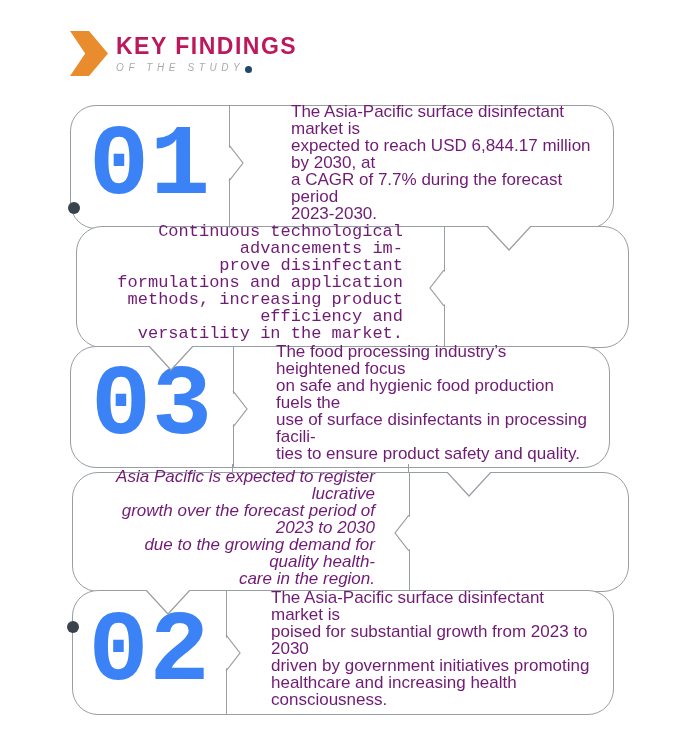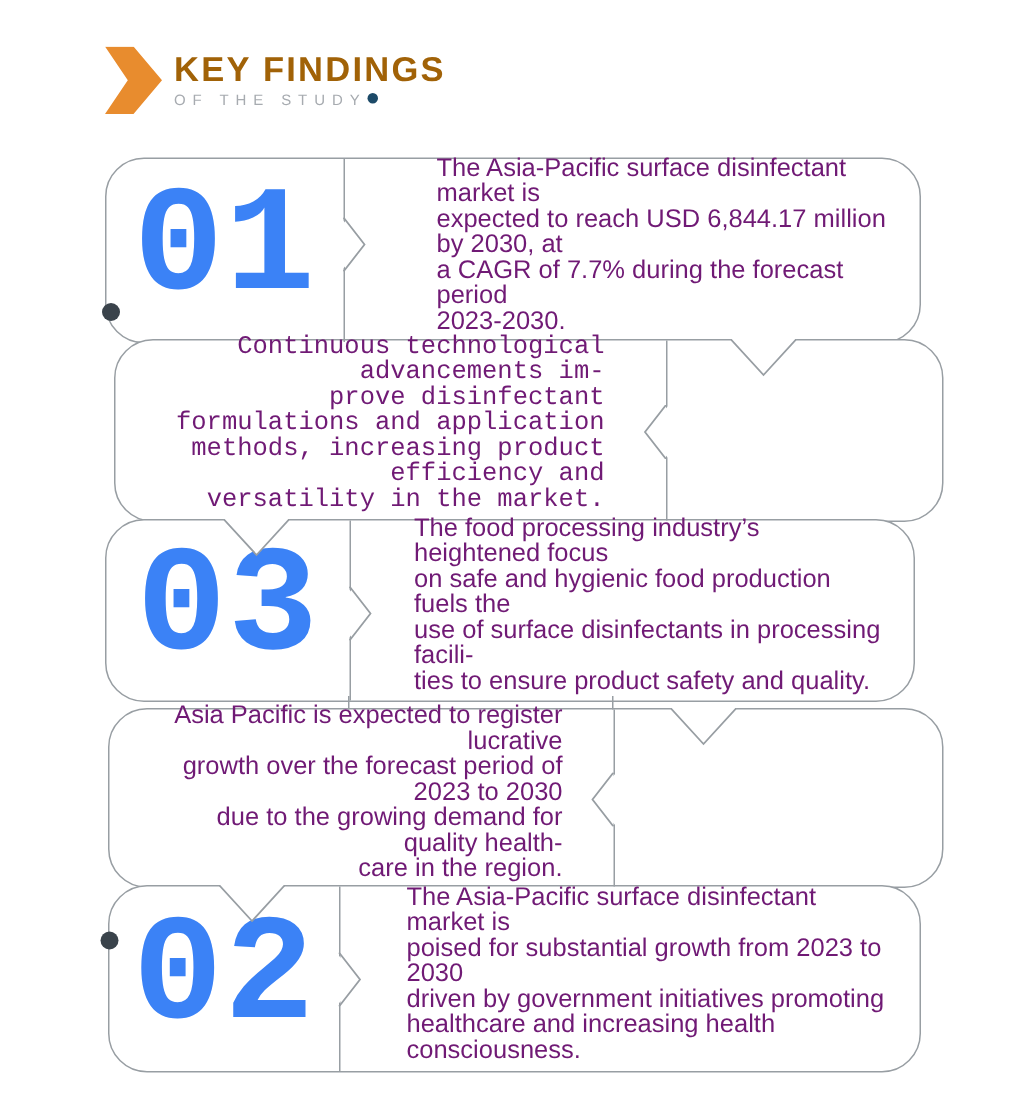--- a/index.html
+++ b/index.html
@@ -7,22 +7,22 @@
     position:relative;width:690px;height:745px;background:#ffffff;
     font-family:"Liberation Sans",sans-serif;overflow:hidden;
   }
   
   .logo{position:absolute;left:70px;top:31px;display:flex;align-items:flex-start;}
   .logo-arrow{
     width:38px;height:45px;background:#e88c2e;margin-right:8px;
     clip-path:polygon(0 0,50% 0,100% 50%,50% 100%,0 100%,40% 50%);
   }
   .logo-text{padding-top:3px;}
-  .logo-title{font-size:23px;font-weight:bold;color:#a16207;letter-spacing:1.5px;line-height:24px;}
-  .logo-sub{display:flex;align-items:flex-start;margin-top:4px;}
+  .logo-title{font-size:23px;font-weight:bold;color:#be185d;letter-spacing:1.5px;line-height:24px;}
+  .logo-sub{display:flex;align-items:flex-end;margin-top:4px;font-style:italic;}
   .logo-subtitle{font-size:10px;color:#a7abb0;letter-spacing:4.6px;}
   .logo-dot{width:7px;height:7px;border-radius:50%;background:#1c4a68;margin-left:1px;}
   
   .bubble{position:absolute;background:#fff;border:1px solid #989ea3;border-radius:26px;}
   .divider{position:absolute;top:0;bottom:0;width:1px;background:#989ea3;z-index:1;}
   .num{
     position:absolute;top:0;bottom:0;display:flex;align-items:center;justify-content:center;
     font-family:Liberation Mono, monospace;font-size:100px;font-weight:bold;
     color:#3b82f6;line-height:1;z-index:0;letter-spacing:1px;
   }
@@ -51,21 +51,21 @@
   .b3{left:70px;top:346px;width:538px;height:120px;}
   .b3 .divider{left:162px;}
   .b3 .num{left:0;width:162px;}
   .b3 .txt{left:205px;width:316px;text-align:left;}
   .b3 .caret{left:159px;top:44px;}
   .b3 .notch{left:78px;top:-1px;}
   
   .b4{left:72px;top:472px;width:555px;height:118px;}
   .b4 .divider{left:336px;}
   .b4 .num{left:336px;right:0;}
-  .b4 .txt{left:22px;width:280px;text-align:right;}
+  .b4 .txt{left:22px;width:280px;text-align:right;font-style:italic;}
   .b4 .caret{left:319px;top:42px;}
   .b4 .notch{left:374px;top:-1px;}
   
   .b5{left:72px;top:590px;width:540px;height:123px;}
   .b5 .divider{left:153px;}
   .b5 .num{left:0;width:153px;}
   .b5 .txt{left:198px;width:324px;text-align:left;}
   .b5 .caret{left:150px;top:44px;}
   .b5 .notch{left:73px;top:-1px;}
   

